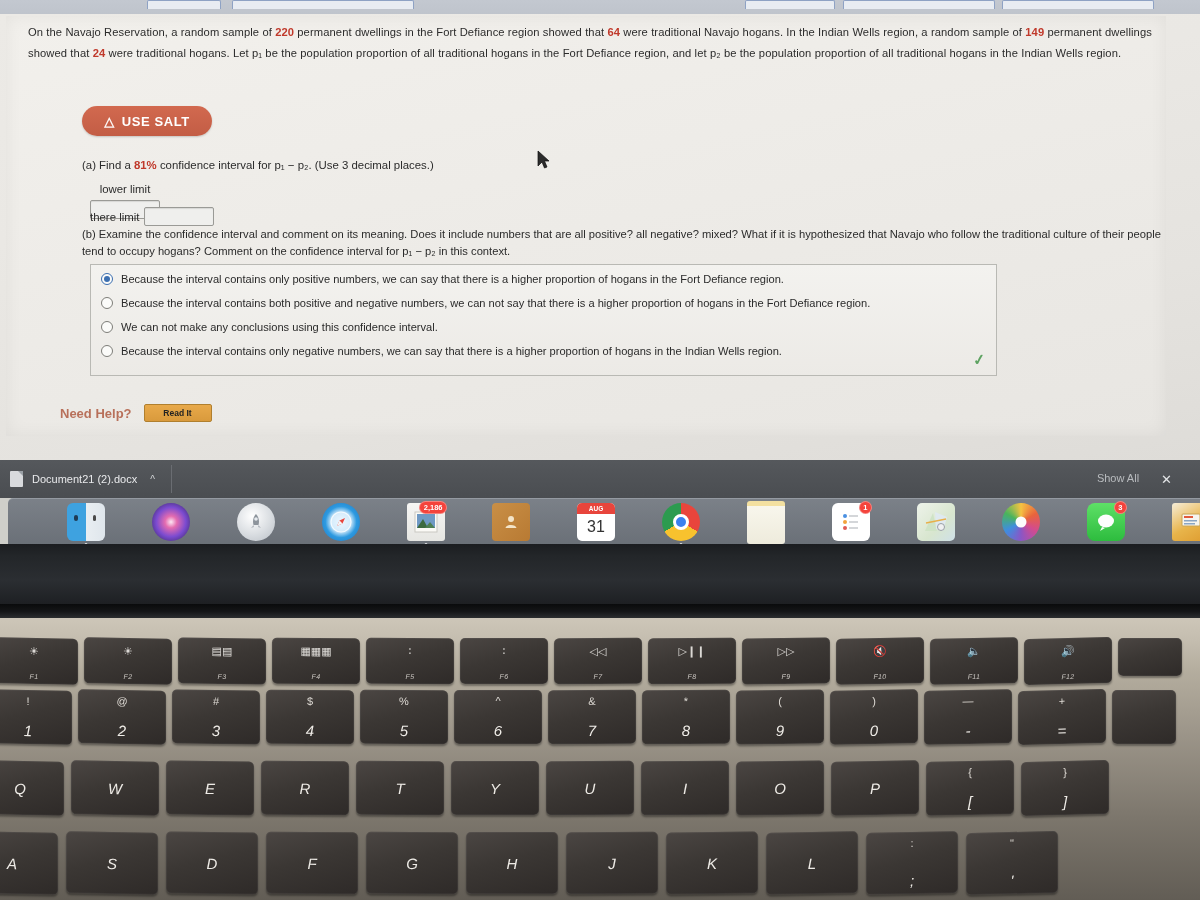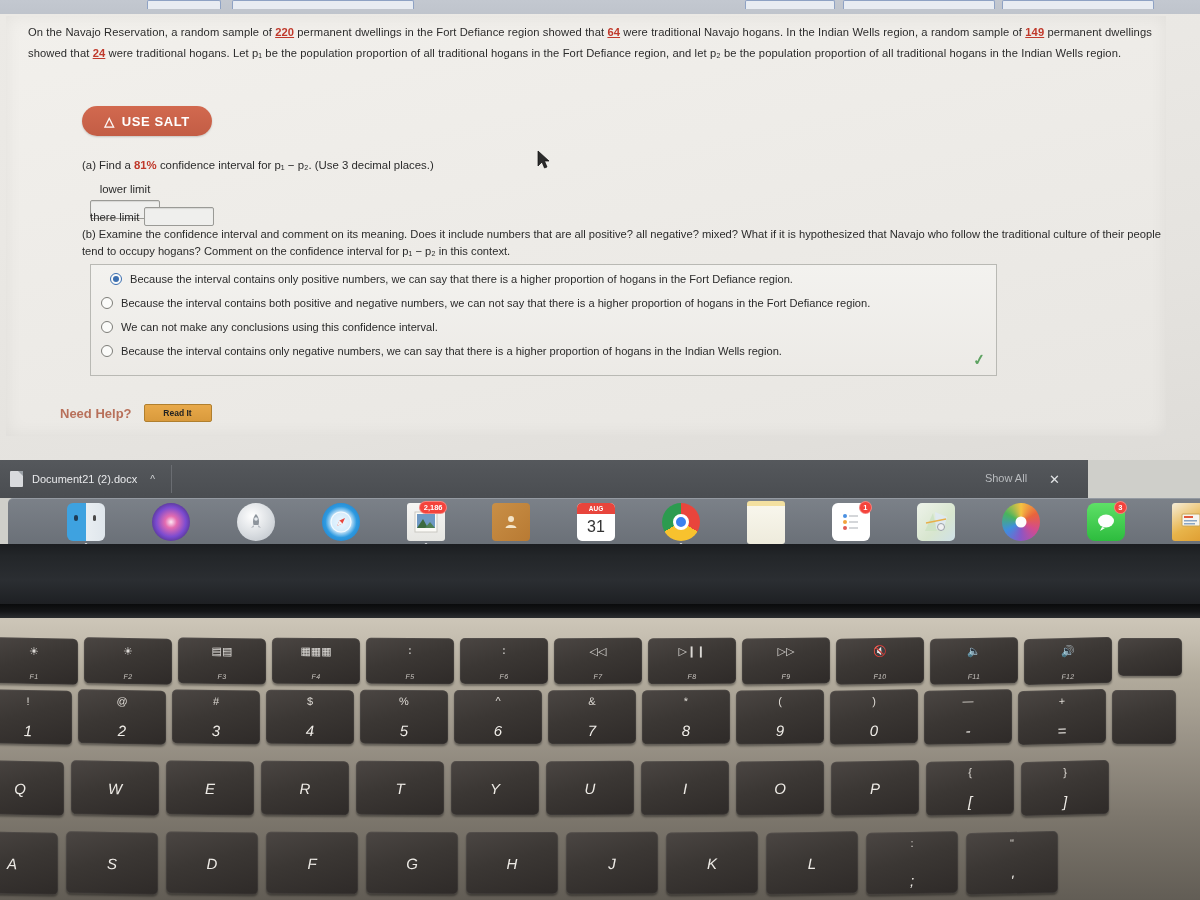--- a/index.html
+++ b/index.html
@@ -24,21 +24,21 @@
   }
   .paper{
     position:absolute;left:6px;top:2px;width:1160px;height:420px;
     background:linear-gradient(168deg,#f2f0ec 0%,#eeecE8 40%,#e8e6e2 100%);
     box-shadow:0 0 18px rgba(0,0,0,.06) inset;
   }
   .qtext{
     position:absolute;left:22px;top:6px;width:1150px;
     font-size:11.2px;color:#2b2b2b;line-height:21px;letter-spacing:.1px;
   }
-  .qtext .hl{color:#c0392b;font-weight:600;text-decoration:underline;}
+  .qtext .hl{color:#c0392b;font-weight:600;}
 
   .saltbtn{
     position:absolute;left:76px;top:90px;width:130px;height:30px;
     background:linear-gradient(180deg,#d2694f 0%,#c35d45 100%);
     border-radius:15px;color:#fff;font-size:13px;font-weight:bold;
     display:flex;align-items:center;justify-content:center;gap:7px;
     letter-spacing:.6px;box-shadow:0 1px 2px rgba(0,0,0,.18);
   }
   .saltbtn .gl{font-size:13px;opacity:.95;}
 
@@ -54,37 +54,37 @@
   }
 
   .partb{position:absolute;left:76px;top:210px;width:1090px;font-size:11.2px;color:#2b2b2b;line-height:16.5px;}
 
   .answerbox{
     position:absolute;left:84px;top:248px;width:905px;height:110px;
     background:linear-gradient(180deg,#f3f2ef 0%,#eceae6 100%);
     border:1px solid #b9b9b4;
   }
   .opt{position:absolute;left:10px;display:flex;align-items:center;gap:8px;font-size:11.1px;color:#2a2a2a;}
-  .opt.o1{top:8px;margin-left:9px;} .opt.o2{top:32px;} .opt.o3{top:56px;} .opt.o4{top:80px;}
+  .opt.o1{top:8px;} .opt.o2{top:32px;} .opt.o3{top:56px;} .opt.o4{top:80px;}
   .radio{width:10px;height:10px;border-radius:50%;border:1px solid #7d7d78;background:#fbfbf9;flex:0 0 auto;position:relative;}
   .radio.sel{border-color:#3c6fb0;}
   .radio.sel:after{content:"";position:absolute;left:2px;top:2px;width:6px;height:6px;border-radius:50%;background:#3c6fb0;}
   .checkmark{position:absolute;right:10px;bottom:6px;color:#5ea362;font-size:15px;font-weight:bold;transform:rotate(-8deg);}
 
   .needhelp{position:absolute;left:54px;top:388px;display:flex;align-items:center;gap:12px;}
   .needhelp .nh{font-size:13px;color:#b8705a;font-weight:bold;}
   .readit{
     width:66px;height:16px;background:linear-gradient(180deg,#e8a94a 0%,#d99a3c 100%);
     border:1px solid #b07f2e;border-radius:2px;color:#222;font-size:8.5px;font-weight:bold;
     display:flex;align-items:center;justify-content:center;
   }
 
   
   .shelf{
-    position:absolute;left:0;top:460px;width:1088px;height:38px;
+    position:absolute;left:0;top:460px;width:1200px;height:38px;
     background:linear-gradient(180deg,#55585c 0%,#4a4d51 100%);
     display:flex;align-items:center;
   }
   .dlitem{display:flex;align-items:center;gap:9px;padding-left:10px;height:28px;border-right:1px solid #6a6d72;padding-right:16px;}
   .docicon{width:13px;height:16px;background:#d8dadd;border-radius:1px;position:relative;}
   .docicon:after{content:"";position:absolute;right:0;top:0;border-width:0 5px 5px 0;border-style:solid;border-color:transparent #9aa0a6 transparent transparent;}
   .dlname{font-size:11px;color:#e9eaec;}
   .caret{font-size:10px;color:#d6d8da;margin-left:4px;}
   .shelfright{margin-left:auto;display:flex;align-items:flex-start;gap:22px;padding-right:28px;}
   .showall{font-size:11px;color:#b9bcbf;}

